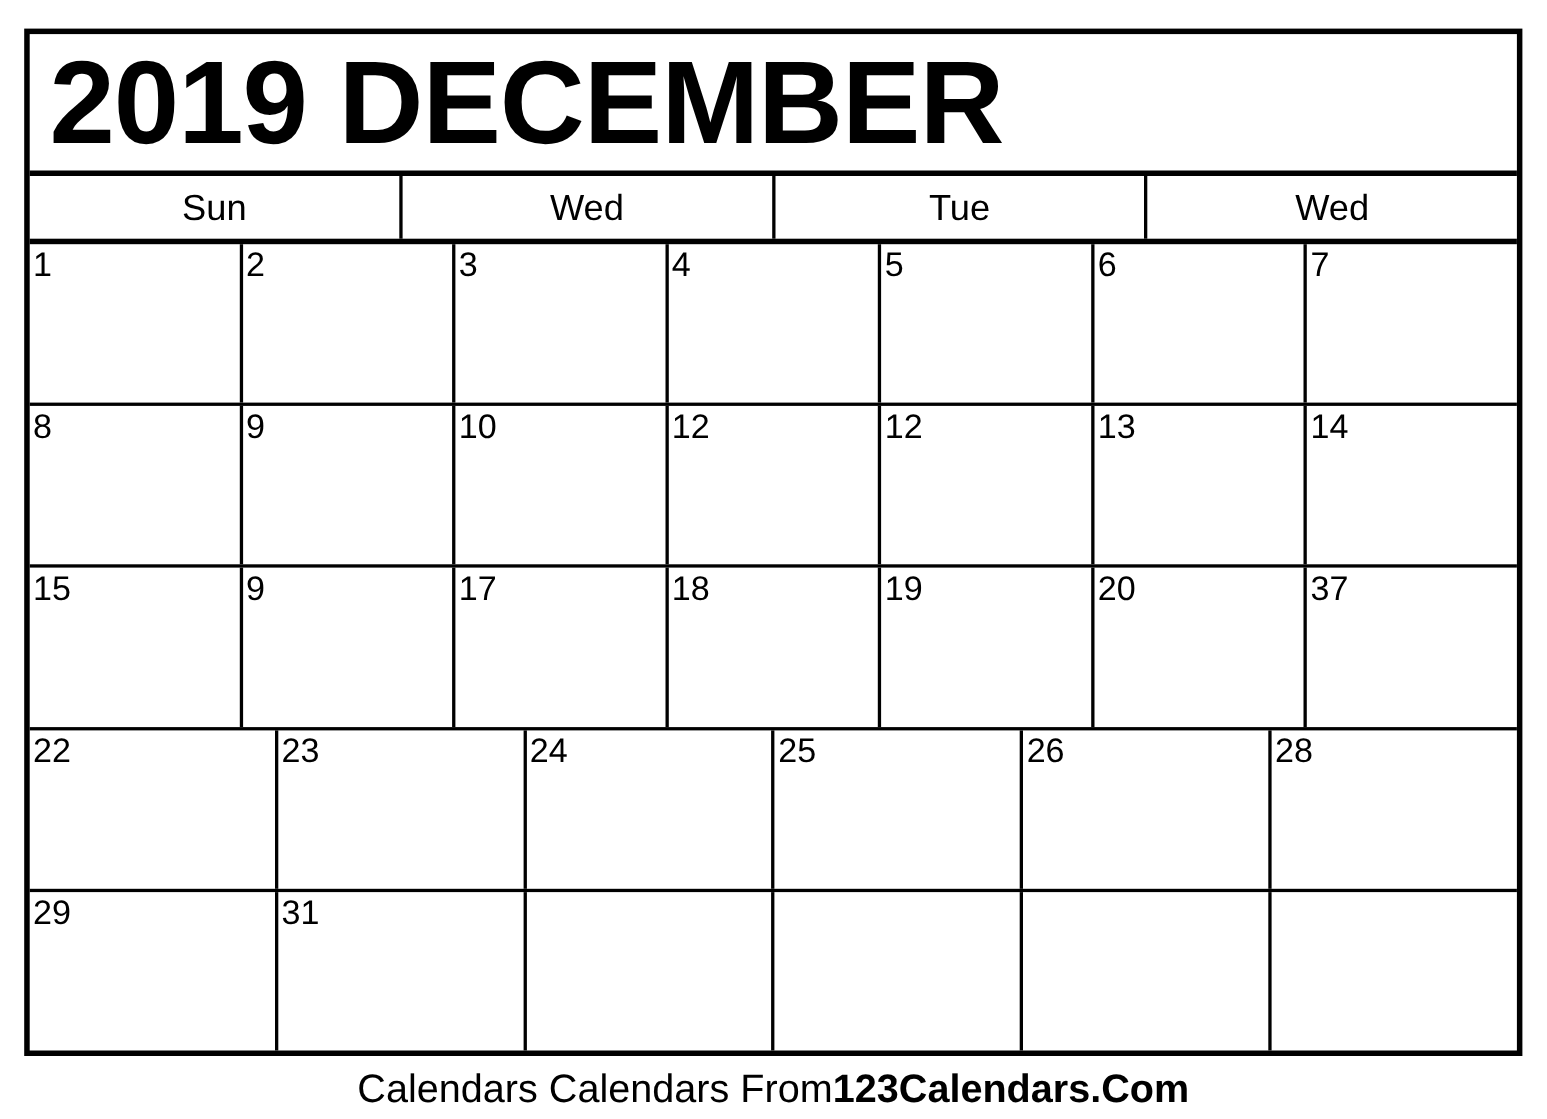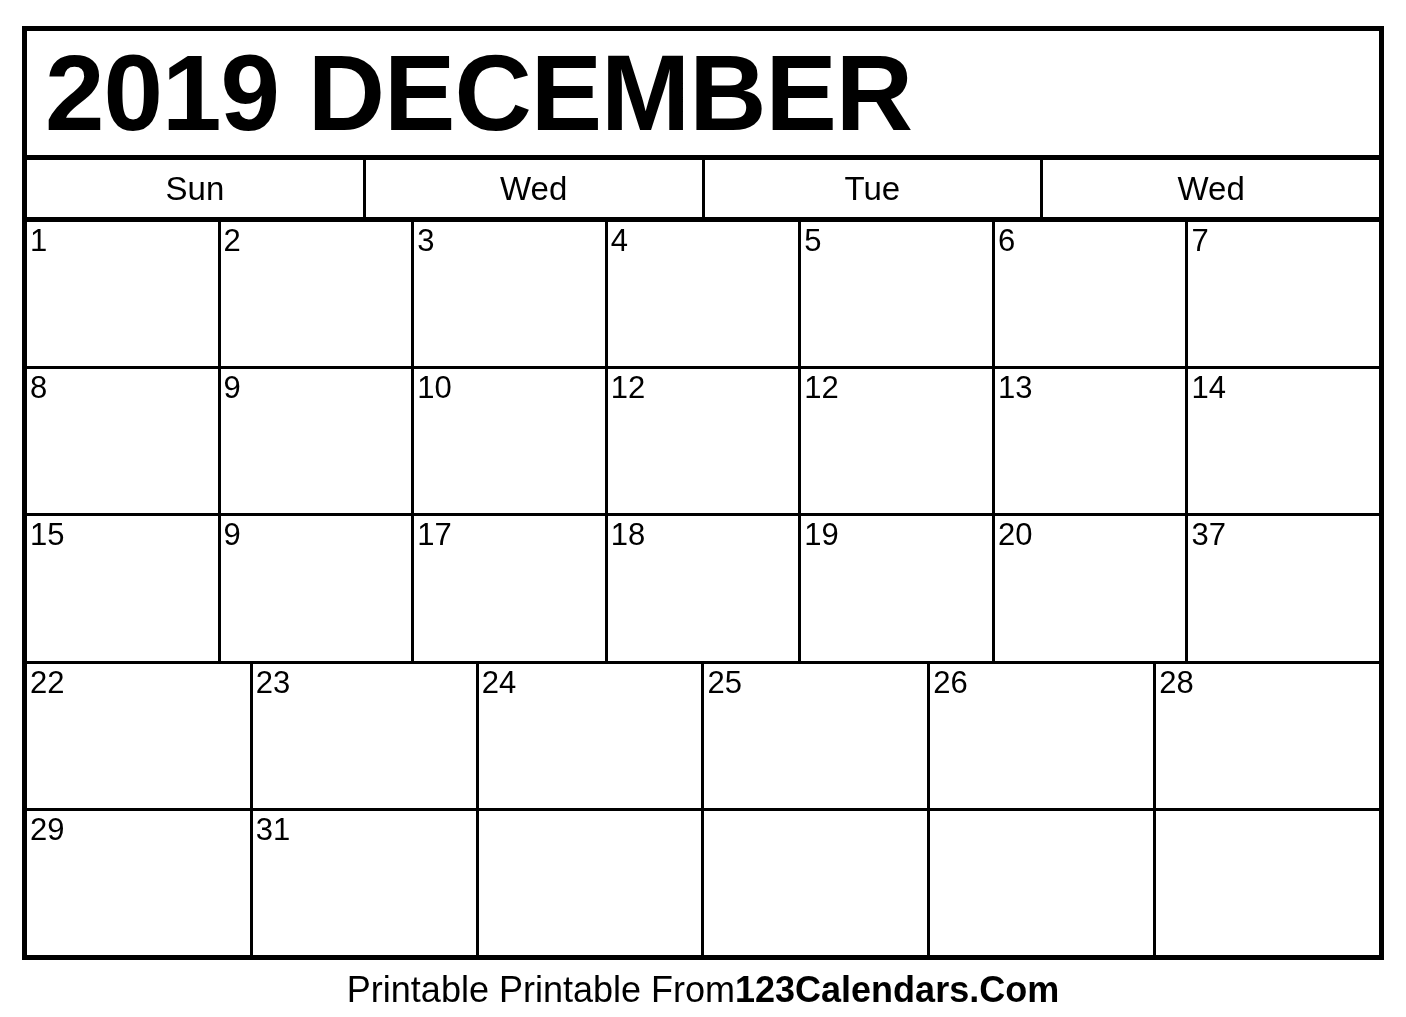--- a/index.html
+++ b/index.html
@@ -271,18 +271,18 @@
         <div class="day-cell empty"></div>
         <div class="day-cell empty"></div>
         <div class="day-cell empty"></div>
       </div>
 
     </div>
   </div>
 
   <div class="footer">
     <div class="footer-inner">
-      <span class="footer-prefix">Printable Printable From </span>
+      <span class="footer-prefix">Calendars Calendars From </span>
         <span class="footer-brand">123Calendars.Com</span>
     </div>
   </div>
 
 </div>
 
 </body></html>

